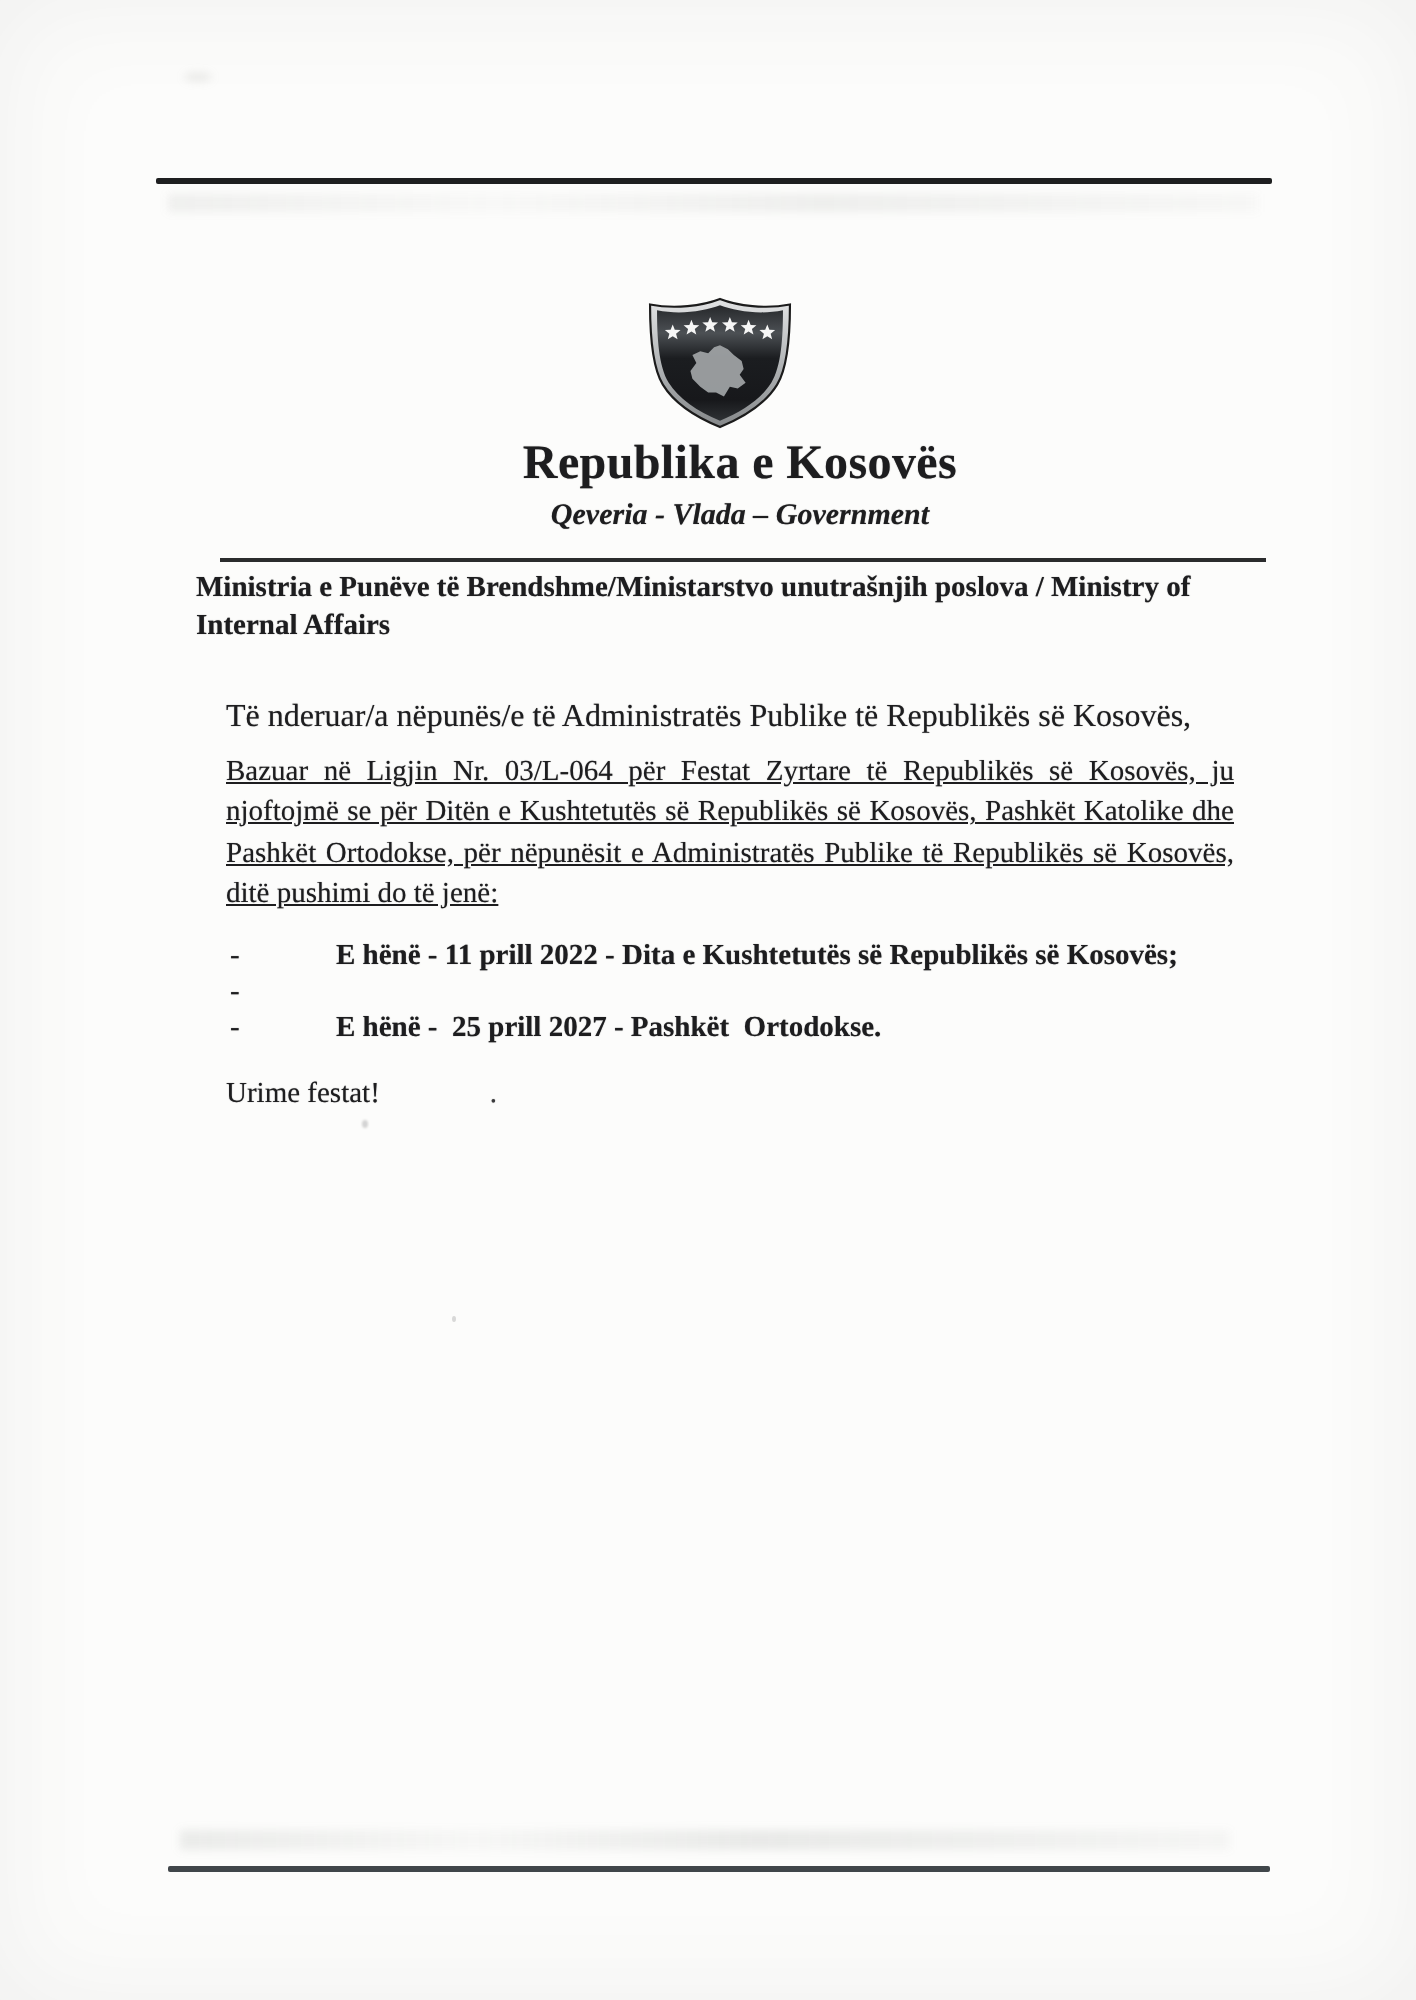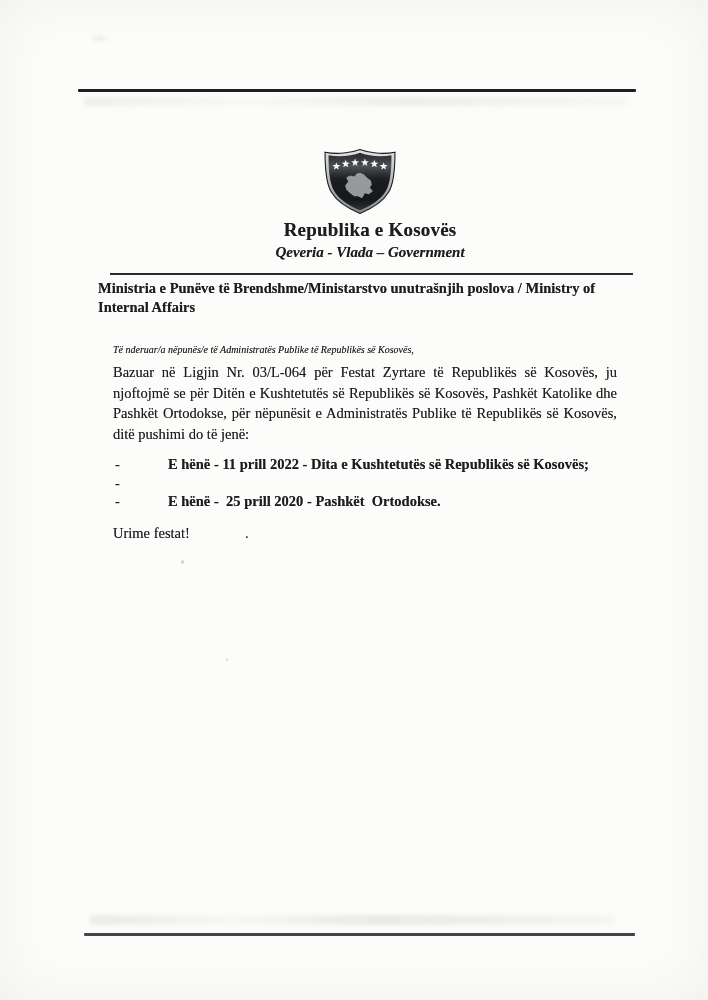--- a/index.html
+++ b/index.html
@@ -31,33 +31,33 @@
   .speck-a { position:absolute; top:560px; left:181px; width:3px; height:4px; background:rgba(90,90,90,.25); border-radius:50%; filter:blur(.5px); }
   .speck-b { position:absolute; top:658px; left:226px; width:2px; height:3px; background:rgba(90,90,90,.22); border-radius:50%; }
   .speck-c { position:absolute; top:36px;  left:92px;  width:14px; height:5px; background:rgba(140,140,138,.14); border-radius:50%; filter:blur(2px); }
 
   .content { position:absolute; top:148px; left:0; width:708px;
              text-shadow:0 0 .5px rgba(20,20,20,.55); }
 
   .emblem { display:block; width:78px; height:67px; margin:0 0 0 321px; }
 
   .h-title    { margin:4px 0 0 100px; width:540px; text-align:center;
-                font-size:19px; font-weight:bold; line-height:1.15; letter-spacing:.2px; }
+                font-size:24px; font-weight:bold; line-height:1.15; letter-spacing:.2px; }
   .h-subtitle { margin:1px 0 0 100px; width:540px; text-align:center;
                 font-size:15px; font-weight:bold; line-height:1.15; }
   .h-gov      { margin:3px 0 12px 100px; width:540px; text-align:center;
                 font-size:15px; font-weight:bold; font-style:italic; line-height:1.15; }
 
   .ministry-rule { margin:8px 0 0 110px; width:523px; height:2px; background:#2b2c2d; }
   .ministry      { margin:4px 0 0 98px; width:545px; text-align:left;
                    font-size:14.5px; font-weight:bold; line-height:1.32; }
 
-  .salutation { margin:26px 0 0 113px; width:504px; font-size:10px; line-height:1.3;font-style:italic; }
+  .salutation { margin:26px 0 0 113px; width:504px; font-size:16px; line-height:1.3; }
   .paragraph  { margin:6px 0 0 113px;  width:504px; font-size:14.5px; line-height:1.41;
-                text-align:justify; }
+                text-align:justify;text-decoration:underline; }
 
   .holidays   { margin:11px 0 0 115px; width:504px; font-size:14.5px; font-weight:bold; }
   .holiday    { display:flex; line-height:1.27; }
   .holiday .dash { width:23px; flex:none; font-weight:normal; }
   .holiday .txt  { white-space:pre-wrap;margin-left:30px; }
 
   .closing { margin:15px 0 0 113px; font-size:14.5px; }
   .stray   { display:inline-block; margin-left:55px; color:#3a3a3c; }
 </style>
 </head>
@@ -113,21 +113,21 @@
     <div class="holidays">
       <div class="holiday">
         <span class="dash">-</span>
         <span class="txt">E hënë - 11 prill 2022 - Dita e Kushtetutës së Republikës së Kosovës;</span>
       </div>
       <div class="holiday">
         <span class="dash">-</span>
       </div>
       <div class="holiday">
         <span class="dash">-</span>
-        <span class="txt">E hënë -  25 prill 2020 - Pashkët  Ortodokse.</span>
+        <span class="txt">E hënë -  25 prill 2027 - Pashkët  Ortodokse.</span>
       </div>
     </div>
 
     <div class="closing">
       <span>Urime festat!</span><span class="stray">.</span>
     </div>
 
   </div>
 
   <div class="speck-a"></div>

